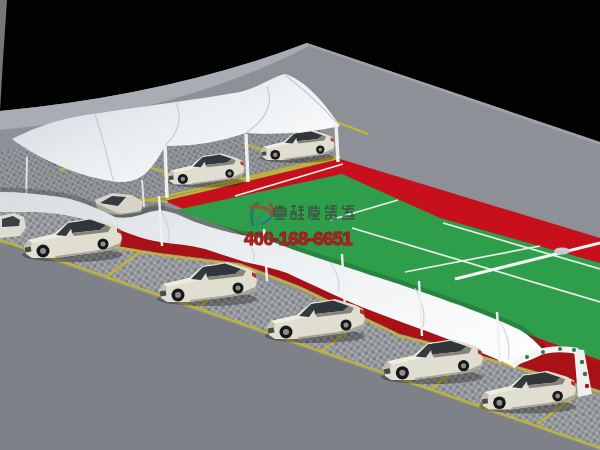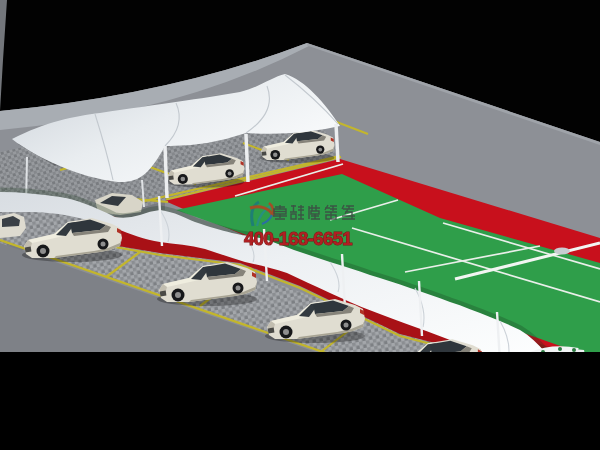--- a/index.html
+++ b/index.html
@@ -1,16 +1,16 @@
 <!DOCTYPE html>
 <html><head>
 <meta charset="utf-8">
 <style>
 html,body{margin:0;padding:0;background:#000;}
-#scene{width:600px;height:352px;position:relative;overflow:hidden;font-family:"Liberation Sans",sans-serif;}
+#scene{width:600px;height:450px;position:relative;overflow:hidden;font-family:"Liberation Sans",sans-serif;}
 </style>
 </head>
 <body>
 <div id="scene">
 <svg width="600" height="450" viewBox="0 0 600 450" xmlns="http://www.w3.org/2000/svg">
 <defs>
   <linearGradient id="memb" x1="0" y1="0" x2="1" y2="1">
     <stop offset="0" stop-color="#d8dde2"></stop>
     <stop offset="0.45" stop-color="#edf0f3"></stop>
     <stop offset="1" stop-color="#feffff"></stop>

